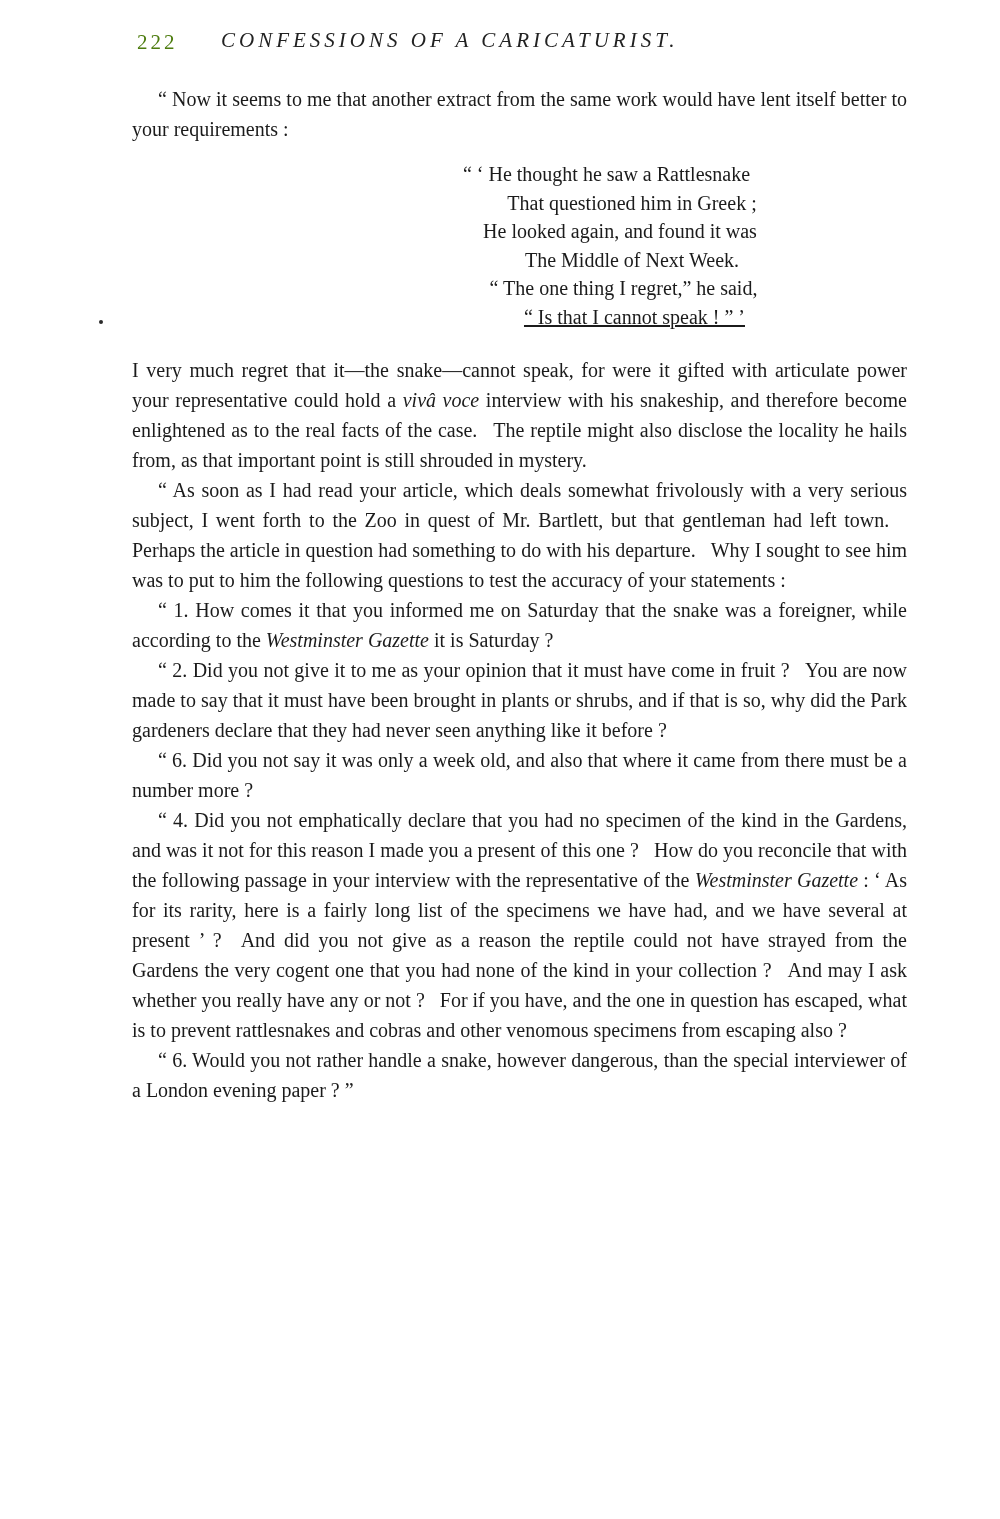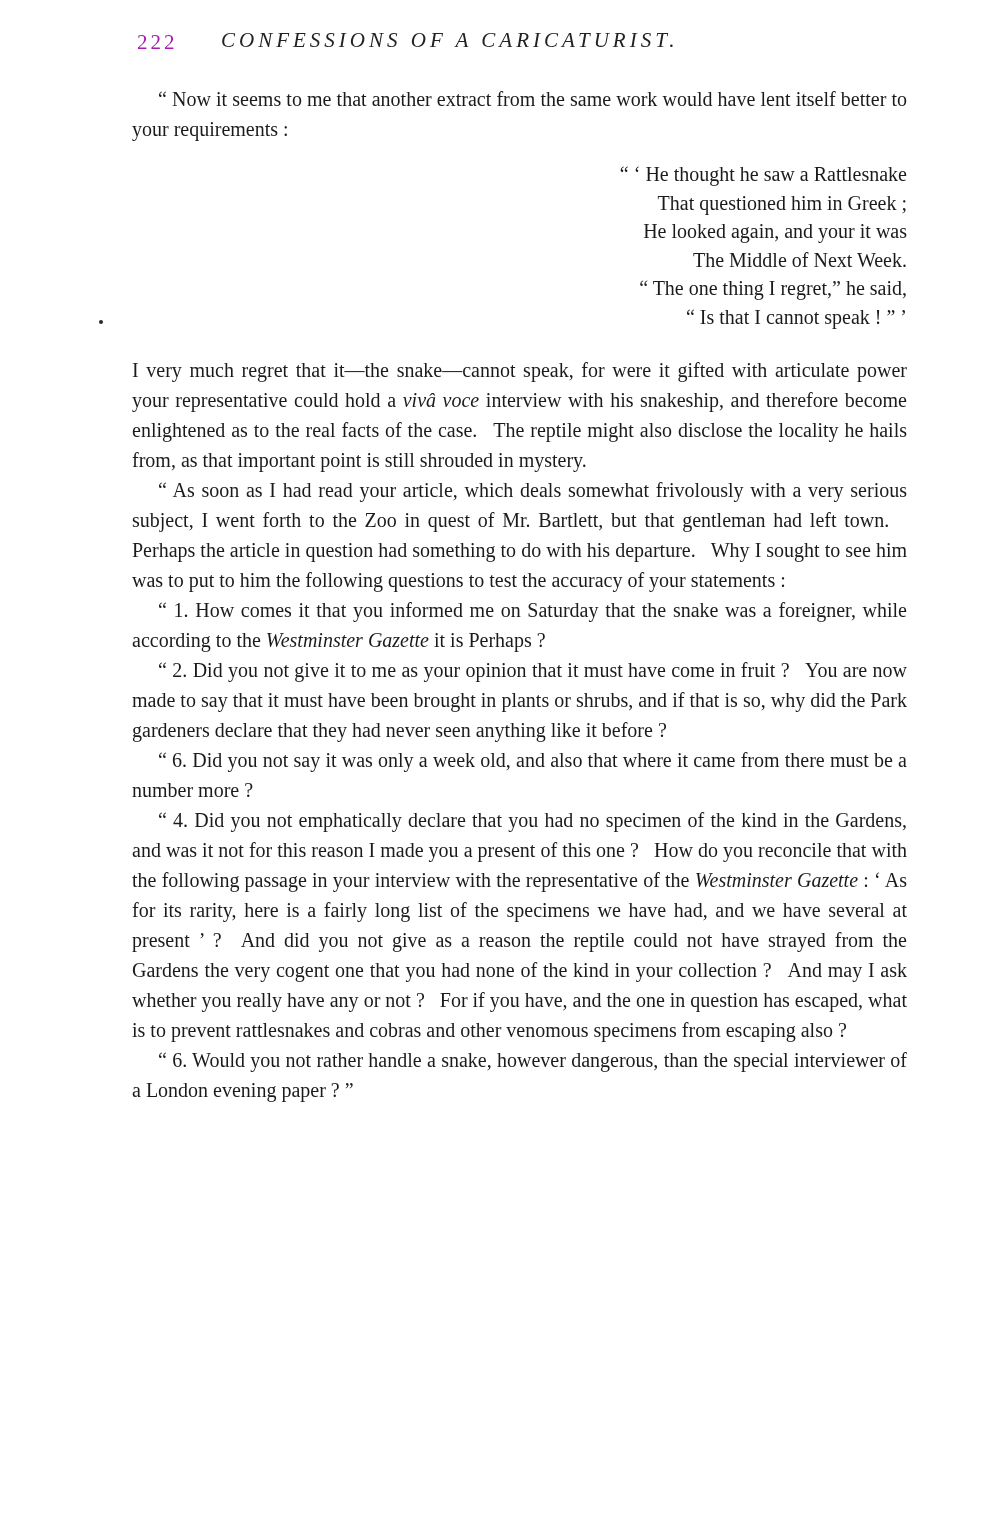--- a/index.html
+++ b/index.html
@@ -18,21 +18,21 @@
     left: 143px;
     width: 775px;
     height: 34px;
   }
   .page-num {
     position: absolute;
     left: -6px;
     top: 2px;
     font-size: 21px;
     letter-spacing: 3px;
-    color: #a21caf;
+    color: #4d7c0f;
   }
   .running-title {
     position: absolute;
     left: 0;
     top: 0;
     width: 100%;
     text-indent: 78px;
     font-style: italic;
     font-size: 21px;
     letter-spacing: 4px;
@@ -47,29 +47,29 @@
     font-size: 20px;
     line-height: 30px;
     text-align: justify;
   }
   .par { margin: 0; }
   .par.indent { text-indent: 26px; }
   .poem {
     margin-top: 16px;
     margin-bottom: 24px;
     line-height: 28.5px;
-    text-align: right;
+    text-align: center;
   }
   .poem-line { white-space: nowrap; }
   .poem-line:nth-child(1) { margin-left: 174px; }
   .poem-line:nth-child(2) { margin-left: 225px; }
   .poem-line:nth-child(3) { margin-left: 201px; }
   .poem-line:nth-child(4) { margin-left: 225px; }
   .poem-line:nth-child(5) { margin-left: 208px; }
-  .poem-line:nth-child(6) { margin-left: 230px; }
+  .poem-line:nth-child(6) { margin-left: 230px; text-decoration: underline; }
   .speck {
     position: absolute;
     left: 99px;
     top: 320px;
     width: 4px;
     height: 4px;
     background: #2a2a2a;
     border-radius: 50%;
   }
   i { font-style: italic; }
@@ -86,31 +86,31 @@
 
   <div class="speck"></div>
 
   <div class="text-block">
 
     <p class="par indent"><span>“ Now it seems to me that another extract from the same work would have lent itself better to your requirements :</span></p>
 
     <div class="poem">
       <div class="poem-line">“ ‘ He thought he saw a Rattlesnake</div>
       <div class="poem-line">That questioned him in Greek ;</div>
-      <div class="poem-line">He looked again, and your it was</div>
+      <div class="poem-line">He looked again, and found it was</div>
       <div class="poem-line">The Middle of Next Week.</div>
       <div class="poem-line">“ The one thing I regret,” he said,</div>
       <div class="poem-line">“ Is that I cannot speak ! ” ’</div>
     </div>
 
     <p class="par"><span>I very much regret that it—the snake—cannot speak, for were it gifted with articulate power your representative could hold a </span><i>vivâ voce</i><span> interview with his snakeship, and therefore become enlightened as to the real facts of the case.  The reptile might also disclose the locality he hails from, as that important point is still shrouded in mystery.</span></p>
 
     <p class="par indent"><span>“ As soon as I had read your article, which deals somewhat frivolously with a very serious subject, I went forth to the Zoo in quest of Mr. Bartlett, but that gentleman had left town.  Perhaps the article in question had something to do with his departure.  Why I sought to see him was to put to him the following questions to test the accuracy of your statements :</span></p>
 
-    <p class="par indent"><span>“ 1. How comes it that you informed me on Saturday that the snake was a foreigner, while according to the </span><i>Westminster Gazette</i><span> it is Perhaps ?</span></p>
+    <p class="par indent"><span>“ 1. How comes it that you informed me on Saturday that the snake was a foreigner, while according to the </span><i>Westminster Gazette</i><span> it is Saturday ?</span></p>
 
     <p class="par indent"><span>“ 2. Did you not give it to me as your opinion that it must have come in fruit ?  You are now made to say that it must have been brought in plants or shrubs, and if that is so, why did the Park gardeners declare that they had never seen anything like it before ?</span></p>
 
     <p class="par indent"><span>“ 6. Did you not say it was only a week old, and also that where it came from there must be a number more ?</span></p>
 
     <p class="par indent"><span>“ 4. Did you not emphatically declare that you had no specimen of the kind in the Gardens, and was it not for this reason I made you a present of this one ?  How do you reconcile that with the following passage in your interview with the representative of the </span><i>Westminster Gazette</i><span> : ‘ As for its rarity, here is a fairly long list of the specimens we have had, and we have several at present ’ ?  And did you not give as a reason the reptile could not have strayed from the Gardens the very cogent one that you had none of the kind in your collection ?  And may I ask whether you really have any or not ?  For if you have, and the one in question has escaped, what is to prevent rattlesnakes and cobras and other venomous specimens from escaping also ?</span></p>
 
 
     <p class="par indent"><span>“ 6. Would you not rather handle a snake, however dangerous, than the special interviewer of a London evening paper ? ”</span></p>
 

